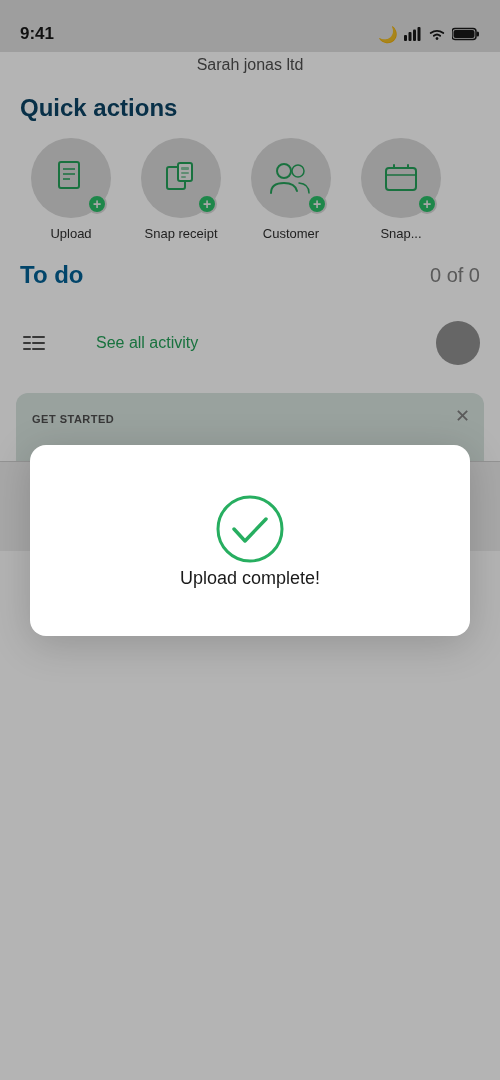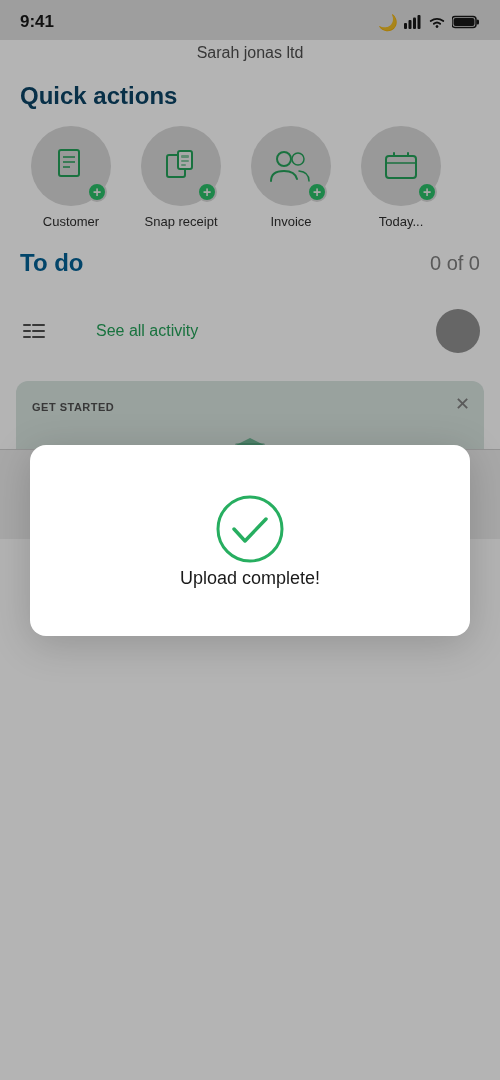--- a/index.html
+++ b/index.html
@@ -12,21 +12,21 @@
       font-family: -apple-system, BlinkMacSystemFont, 'Helvetica Neue', sans-serif;
       overflow: hidden;
       position: relative;
     }
 
     
     .status-bar {
       display: flex;
       justify-content: space-between;
       align-items: center;
-      padding: 12px 20px 8px;
+      padding: 24px 20px 8px;
       background: #f0f0f0;
     }
     .status-time {
       font-size: 17px;
       font-weight: 600;
       color: #1a1a1a;
     }
     .status-icons {
       display: flex;
       align-items: center;
@@ -315,21 +315,21 @@
     <div class="action-item">
       <div class="action-circle">
         <svg width="42" height="42" viewBox="0 0 42 42">
           <rect x="9" y="5" width="20" height="26" rx="2" stroke="#27ae60" stroke-width="2" fill="none"></rect>
           <line x1="13" y1="12" x2="25" y2="12" stroke="#27ae60" stroke-width="1.5"></line>
           <line x1="13" y1="17" x2="25" y2="17" stroke="#27ae60" stroke-width="1.5"></line>
           <line x1="13" y1="22" x2="20" y2="22" stroke="#27ae60" stroke-width="1.5"></line>
         </svg>
         <div class="plus-badge">+</div>
       </div>
-      <span class="action-label">Customer</span>
+      <span class="action-label">Upload</span>
     </div>
 
     <div class="action-item">
       <div class="action-circle">
         <svg width="42" height="42" viewBox="0 0 42 42">
           <rect x="7" y="10" width="18" height="22" rx="2" stroke="#27ae60" stroke-width="2" fill="none"></rect>
           <rect x="18" y="6" width="14" height="18" rx="2" stroke="#27ae60" stroke-width="2" fill="white"></rect>
           <rect x="21" y="10" width="8" height="3" rx="1" fill="#27ae60" opacity="0.5"></rect>
           <rect x="21" y="15" width="8" height="2" rx="1" fill="#27ae60" opacity="0.5"></rect>
           <rect x="21" y="19" width="5" height="2" rx="1" fill="#27ae60" opacity="0.5"></rect>
@@ -342,34 +342,34 @@
     <div class="action-item">
       <div class="action-circle">
         <svg width="48" height="42" viewBox="0 0 48 42">
           <circle cx="17" cy="14" r="7" stroke="#27ae60" stroke-width="2" fill="none"></circle>
           <path d="M4 36 Q4 26 17 26 Q28 26 30 34" stroke="#27ae60" stroke-width="2" fill="none" stroke-linecap="round"></path>
           <circle cx="31" cy="14" r="6" stroke="#27ae60" stroke-width="1.5" fill="none"></circle>
           <path d="M32 26 Q42 27 42 36" stroke="#27ae60" stroke-width="1.5" fill="none" stroke-linecap="round"></path>
         </svg>
         <div class="plus-badge">+</div>
       </div>
-      <span class="action-label">Invoice</span>
+      <span class="action-label">Customer</span>
     </div>
 
     <div class="action-item" style="overflow:hidden;">
       <div class="action-circle" style="background:#e8e8e8; min-width:80px;">
         <svg width="40" height="40" viewBox="0 0 40 40">
           <rect x="5" y="10" width="30" height="22" rx="3" stroke="#27ae60" stroke-width="2" fill="none"></rect>
           <line x1="5" y1="17" x2="35" y2="17" stroke="#27ae60" stroke-width="1.5"></line>
           <line x1="13" y1="10" x2="13" y2="7" stroke="#27ae60" stroke-width="2" stroke-linecap="round"></line>
           <line x1="27" y1="10" x2="27" y2="7" stroke="#27ae60" stroke-width="2" stroke-linecap="round"></line>
         </svg>
         <div class="plus-badge">+</div>
       </div>
-      <span class="action-label">Today...</span>
+      <span class="action-label">Snap...</span>
     </div>
   </div>
 
   <div class="to-do-header">
     <span class="to-do-title">To do</span>
     <span class="to-do-count">0 of 0</span>
   </div>
 
   <div class="activity-row">
     <div class="activity-left">

